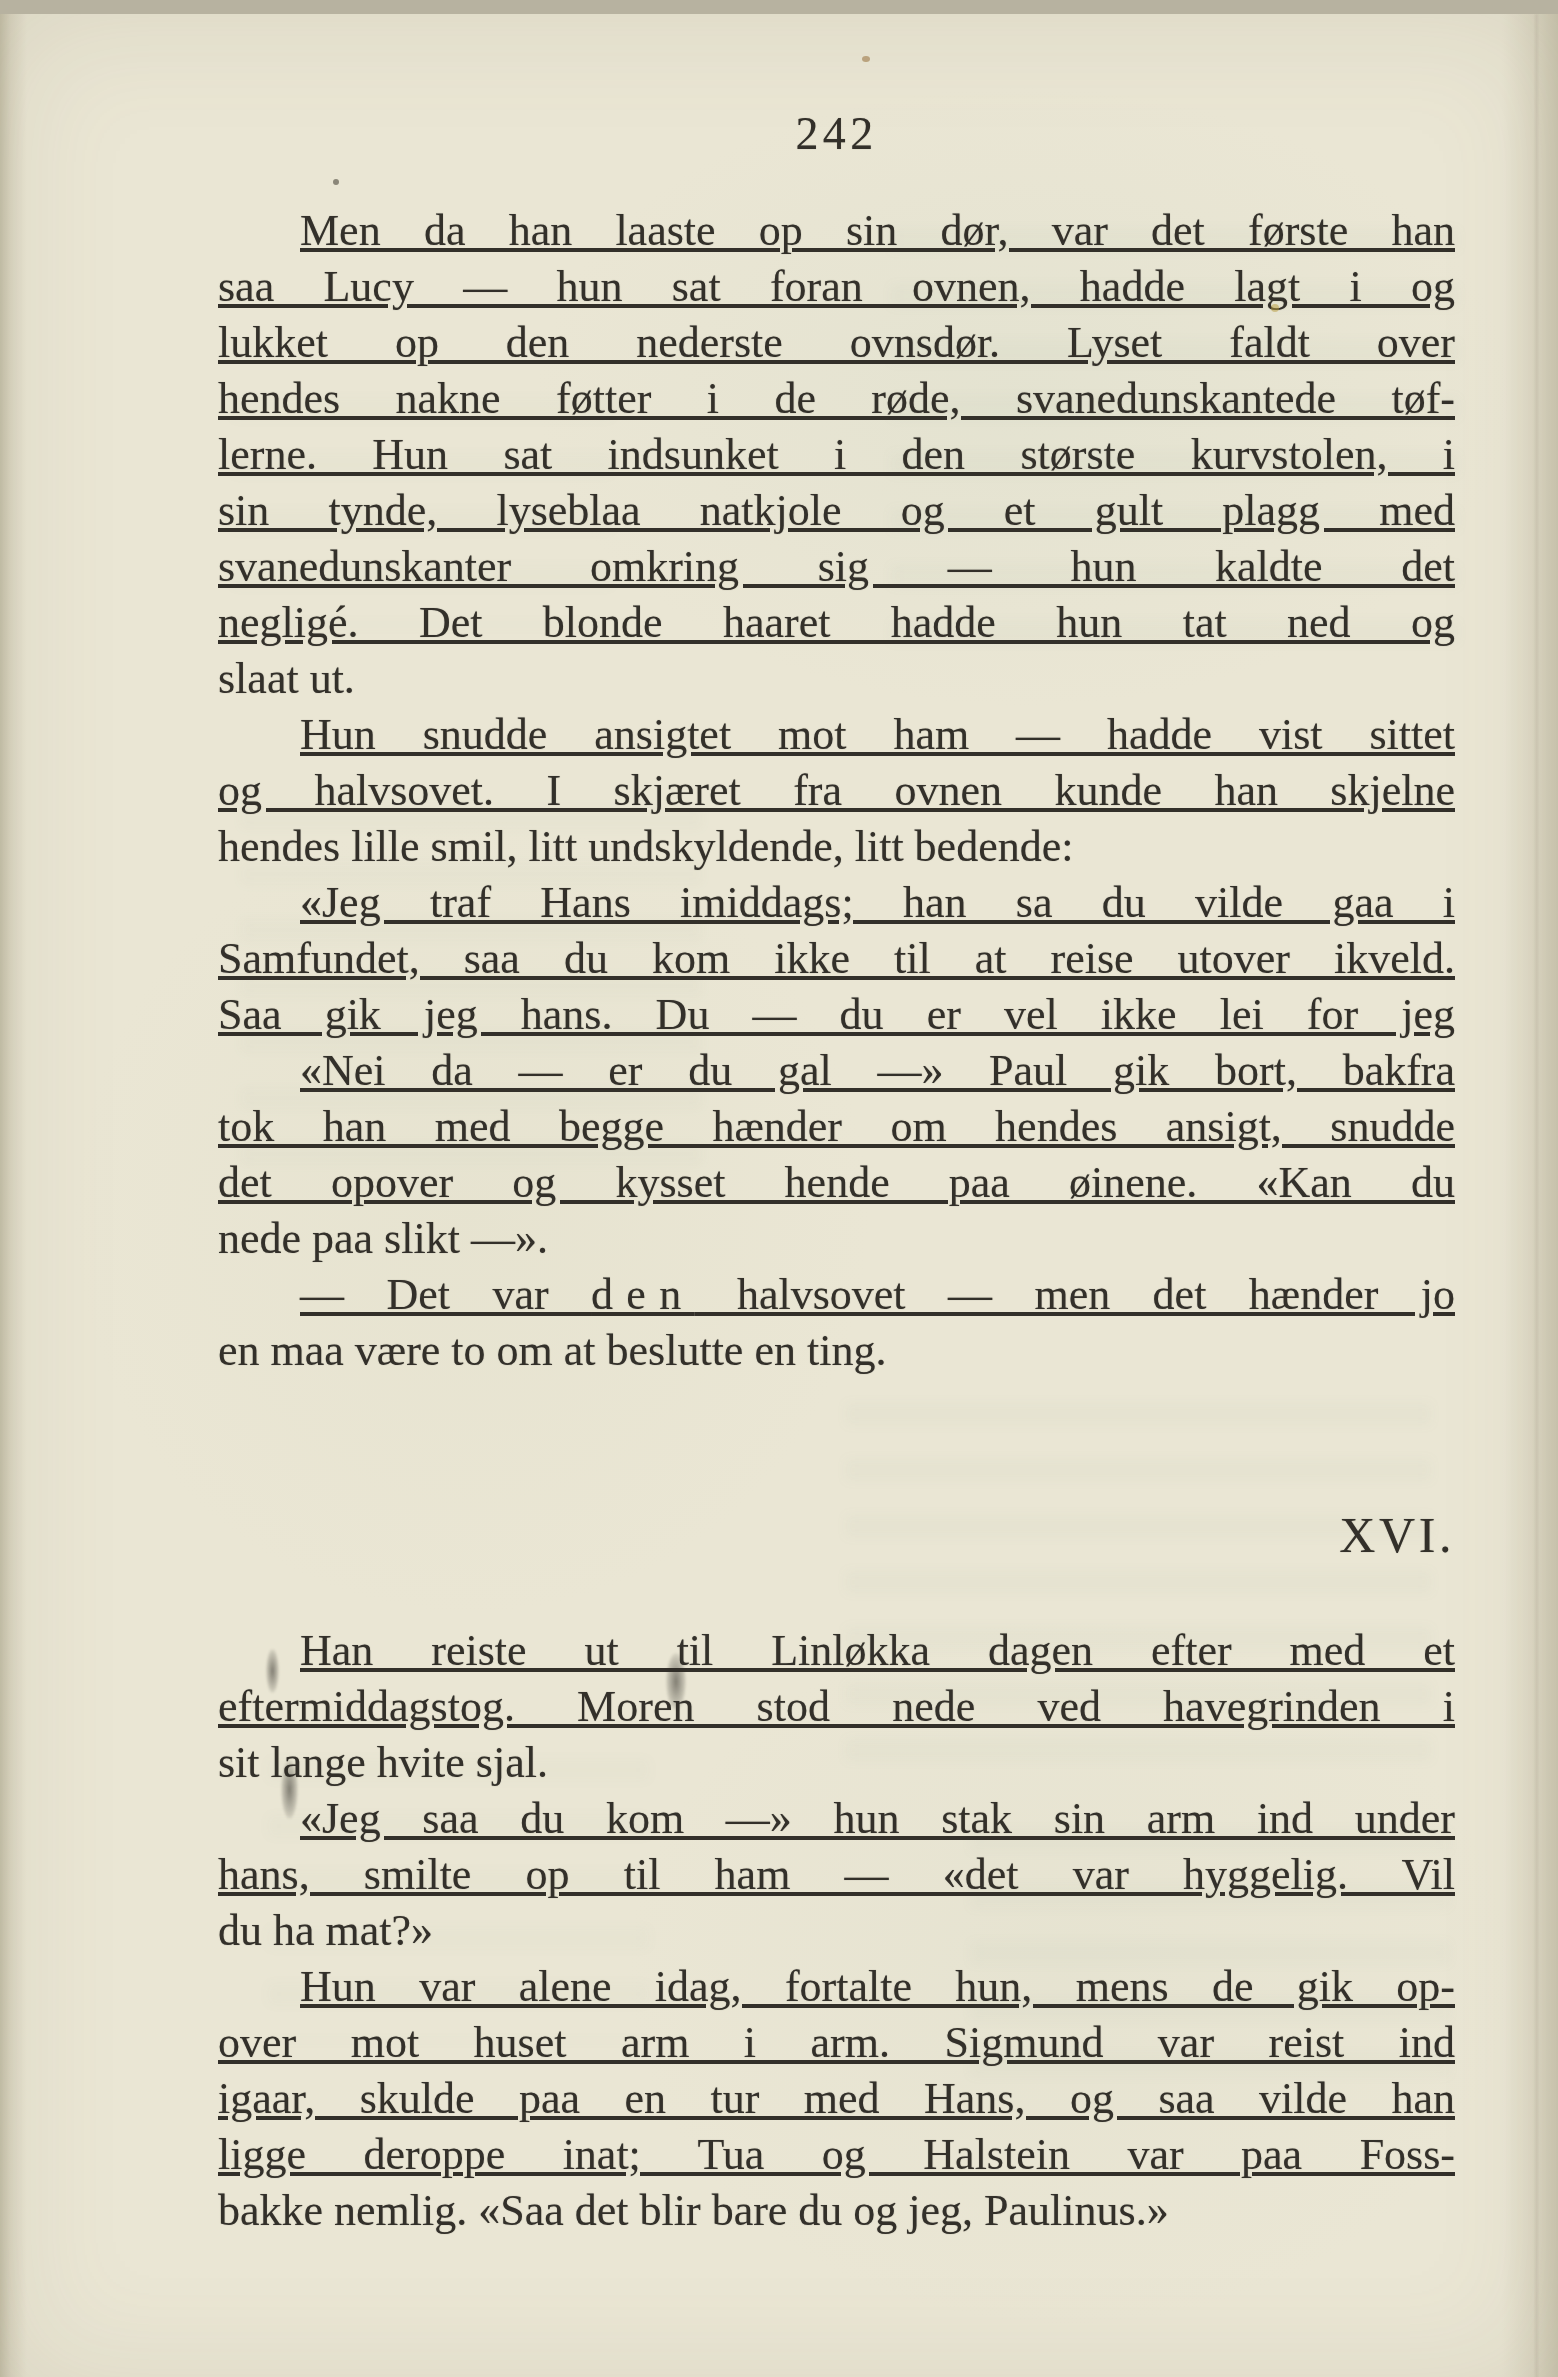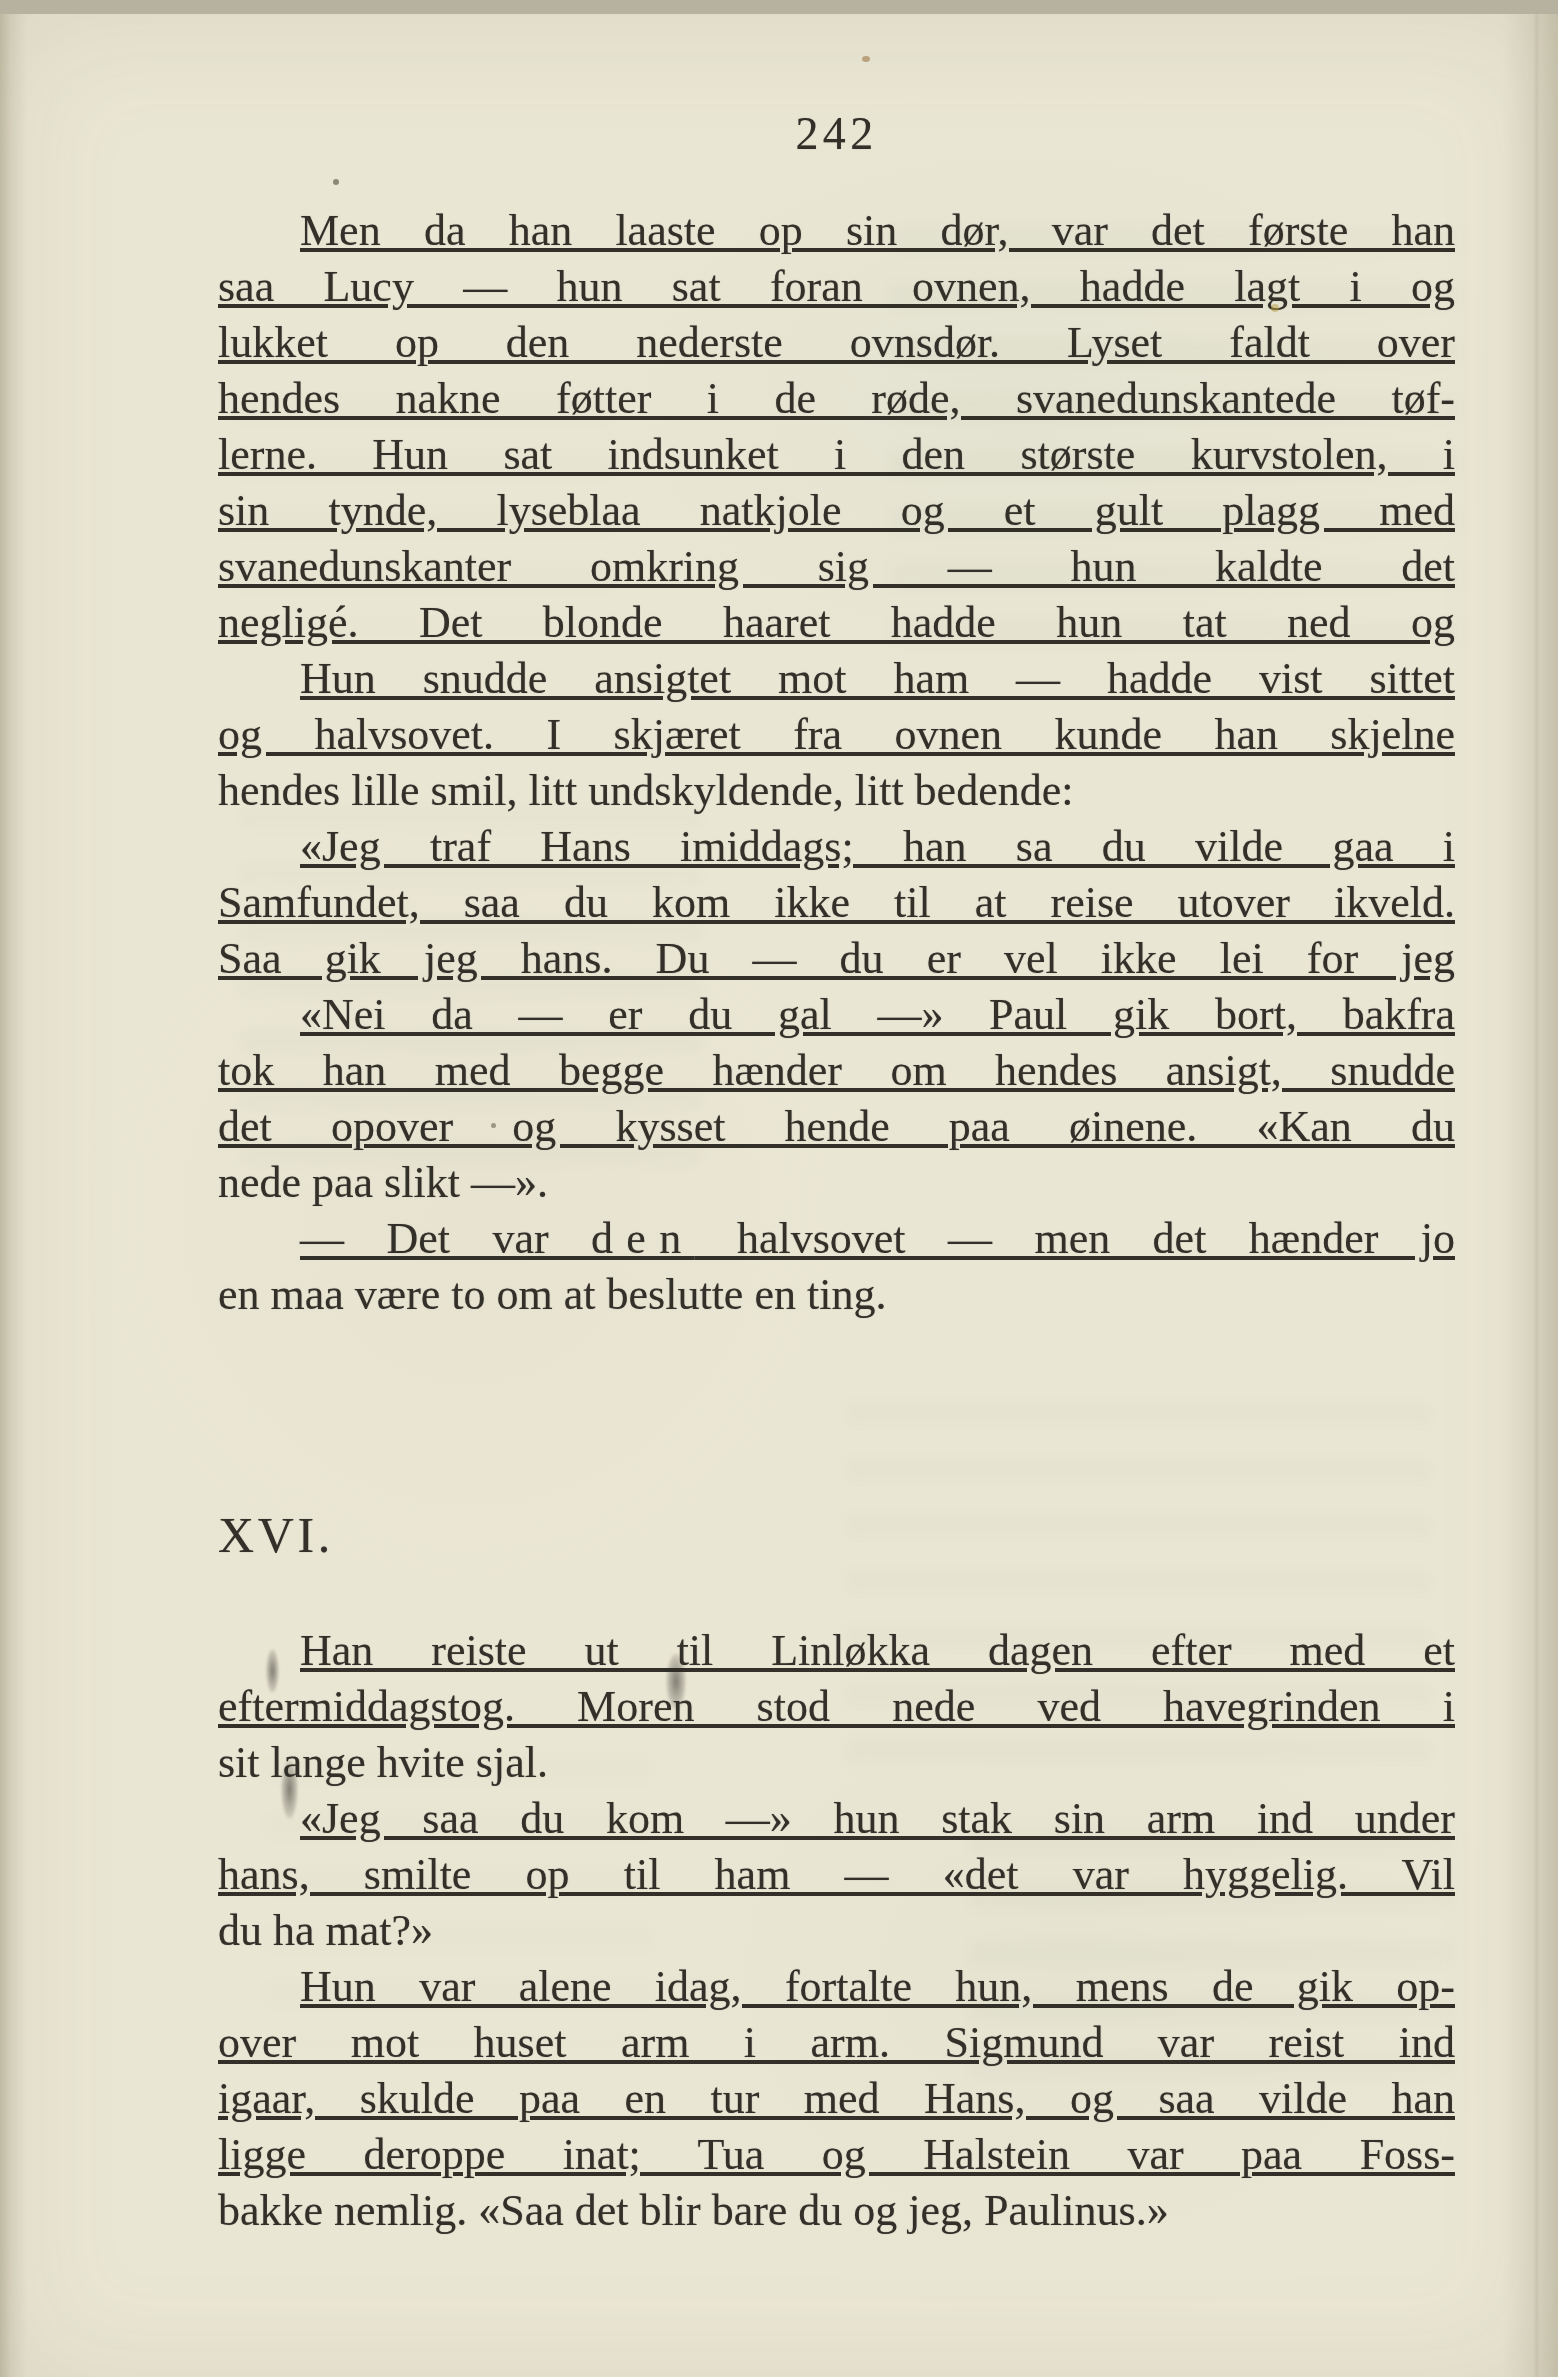--- a/index.html
+++ b/index.html
@@ -39,21 +39,21 @@
   }
   .textblock{
     position:absolute;left:218px;width:1237px;
     font-size:44px;line-height:56px;
     text-shadow:0 0 1.1px rgba(50,48,42,0.42);
   }
   #sec1{top:189px;}
   #sec2{top:1609px;}
   .heading{
     position:absolute;left:218px;top:1493px;width:1237px;
-    text-align:left;font-size:50px;line-height:56px;letter-spacing:3.6px;
+    text-align:right;font-size:50px;line-height:56px;letter-spacing:3.6px;
     text-shadow:0 0 1.1px rgba(50,48,42,0.45);
   }
   .tl{height:56px;white-space:normal;}
   .j{text-align:justify;text-align-last:justify;text-decoration:underline;}
   .end{text-align:left;text-align-last:left;}
   .ind{text-indent:82px;}
   .em-sp{letter-spacing:13.3px;}
   .blob{position:absolute;border-radius:50%;filter:blur(1.1px);
     background:radial-gradient(ellipse at center,rgba(42,40,34,0.55),rgba(42,40,34,0.18) 58%,transparent 78%);}
   .b1{left:266px;top:1635px;width:12.5px;height:44px;}
@@ -86,20 +86,21 @@
   <div class="textblock" id="sec1">
     <div>
       <div class="tl j ind">Men da han laaste op sin dør, var det første han</div>
       <div class="tl j">saa Lucy — hun sat foran ovnen, hadde lagt i og</div>
       <div class="tl j">lukket op den nederste ovnsdør.  Lyset faldt over</div>
       <div class="tl j">hendes nakne føtter i de røde, svanedunskantede tøf-</div>
       <div class="tl j">lerne.  Hun sat indsunket i den største kurvstolen, i</div>
       <div class="tl j">sin tynde, lyseblaa natkjole og et gult plagg med</div>
       <div class="tl j">svanedunskanter omkring sig — hun kaldte det</div>
       <div class="tl j">negligé.  Det blonde haaret hadde hun tat ned og</div>
+      <div class="tl end">slaat ut.</div>
     </div>
     <div>
       <div class="tl j ind">Hun snudde ansigtet mot ham — hadde vist sittet</div>
       <div class="tl j">og halvsovet.  I skjæret fra ovnen kunde han skjelne</div>
       <div class="tl end">hendes lille smil, litt undskyldende, litt bedende:</div>
     </div>
     <div>
       <div class="tl j ind">«Jeg traf Hans imiddags; han sa du vilde gaa i</div>
       <div class="tl j">Samfundet, saa du kom ikke til at reise utover ikveld.</div>
       <div class="tl j">Saa gik jeg hans.  Du — du er vel ikke lei for jeg</div>

